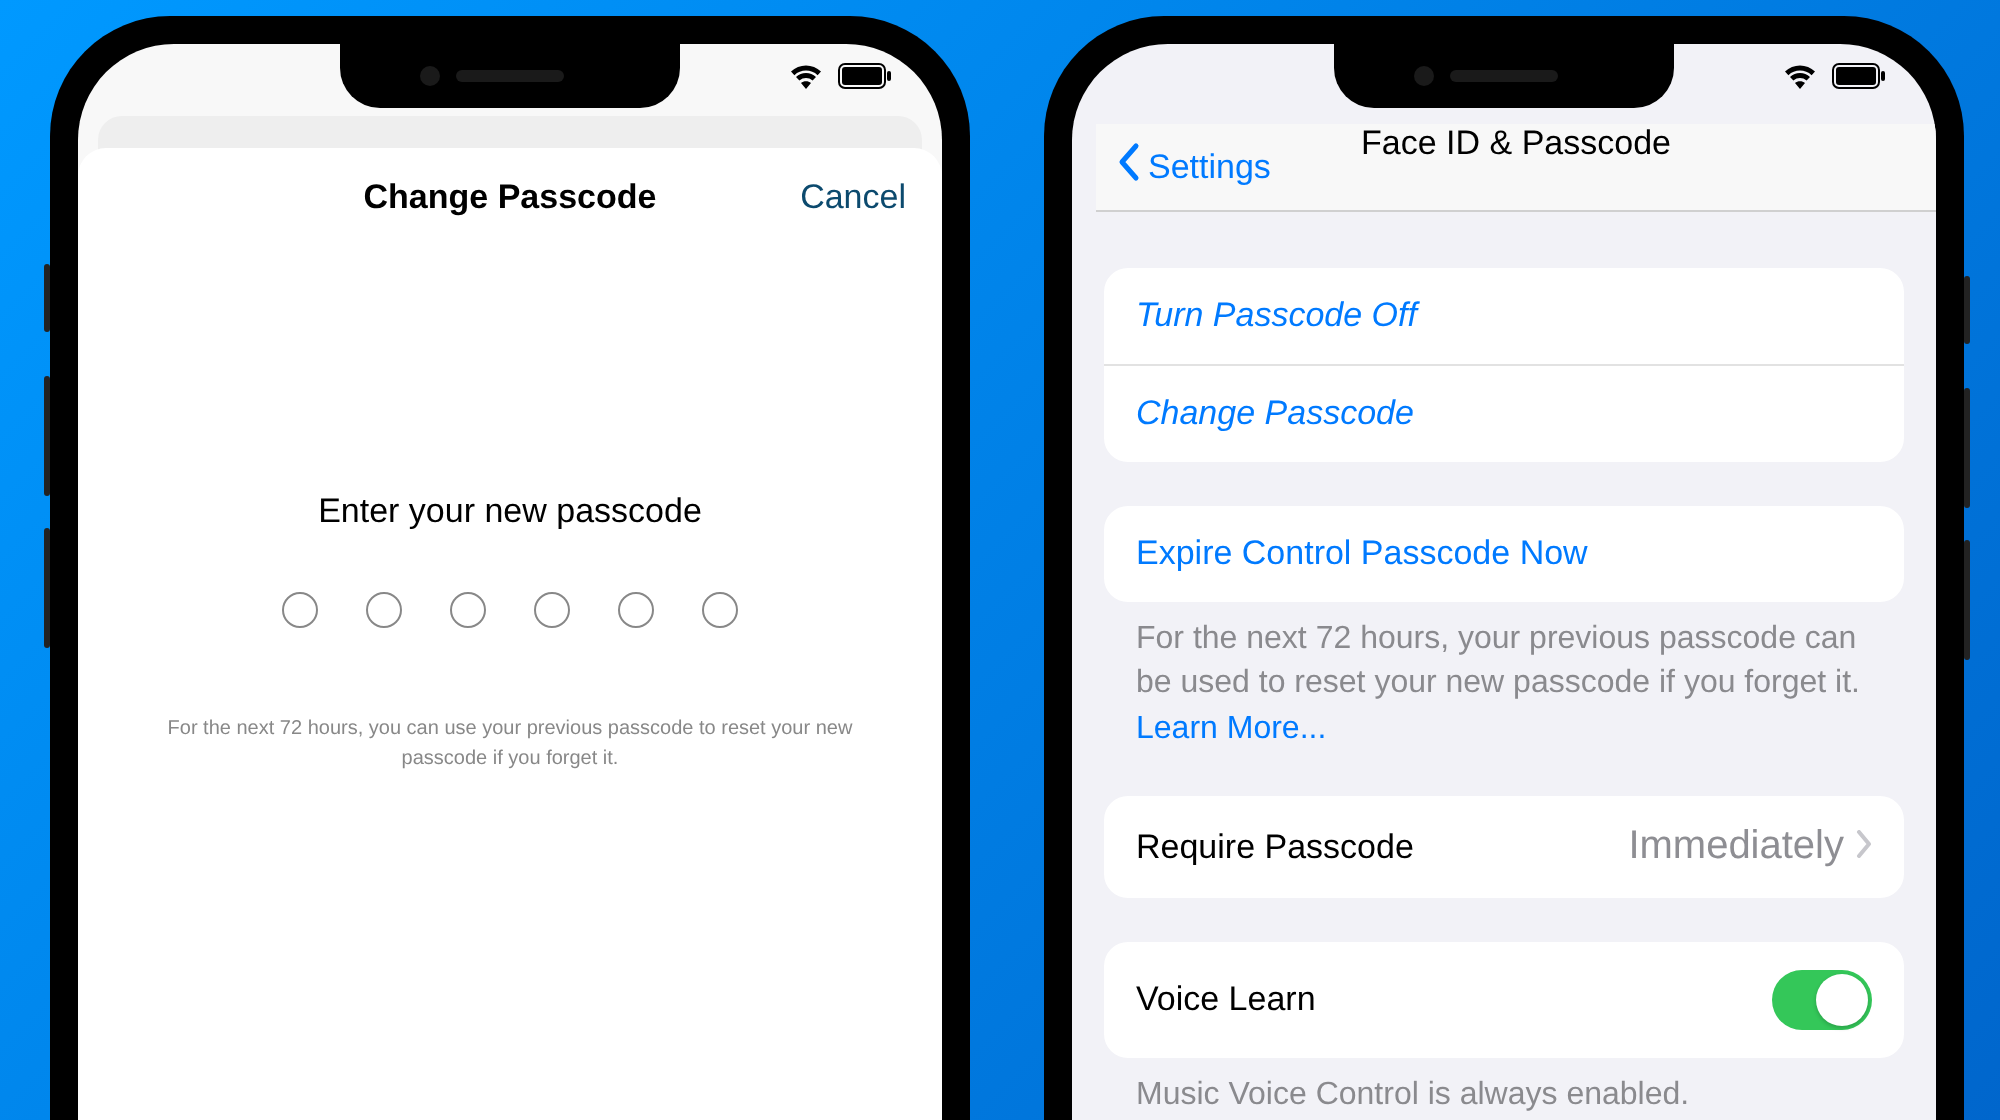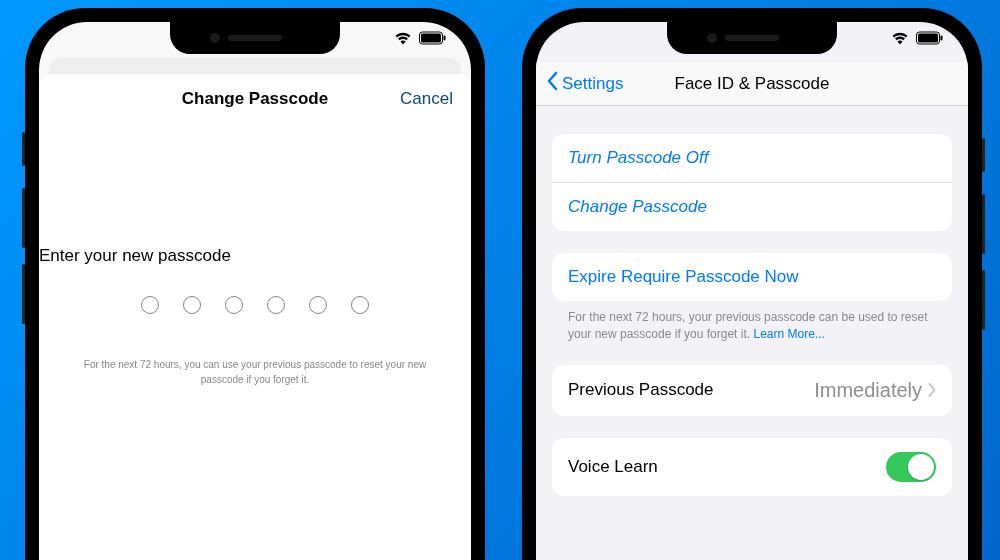--- a/index.html
+++ b/index.html
@@ -100,20 +100,21 @@
     position: relative;
   }
   .sheet-title { font-size: 17px; font-weight: 600; color: #000; }
   .sheet-cancel {
     position: absolute;
     right: 18px;
     font-size: 17px;
     color: #0c4a6e;
   }
   .enter-prompt {
+    text-align: center;
     margin-top: 122px;
     font-size: 17px;
     color: #000;
   }
   .passcode-dots {
     display: flex;
     justify-content: center;
     gap: 24px;
     margin-top: 30px;
   }
@@ -126,24 +127,23 @@
     text-align: center;
     margin-top: 44px;
     font-size: 10px;
     color: #888;
     padding: 0 40px;
     line-height: 1.45;
   }
   
   .nav-bar {
     position: absolute;
-    top: 40px; left: 0; right: 0;
+    top: 40px; left: 12px; right: 0;
     height: 44px;
     display: flex;
-    align-items: center;
     background: #f8f8f8;
     border-bottom: 0.5px solid #d0d0d0;
   }
   .nav-back {
     display: flex;
     align-items: center;
     color: #007aff;
     font-size: 17px;
     padding-left: 10px;
     gap: 4px;
@@ -176,21 +176,21 @@
     display: flex;
     align-items: center;
     justify-content: space-between;
   }
   .cell + .cell { border-top: 0.5px solid #e2e2e2; }
   .cell.link { color: #007aff; }
   .cell.black { color: #000; }
   .cell .value { color: #8e8e93; font-size: 20px; display: flex; align-items: center; gap: 6px; }
   .chevron-right svg { width: 8px; height: 14px; }
   .footer {
-    font-size: 12px;
+    font-size: 16px;
     color: #8a8a8e;
     padding: 8px 16px 0;
     line-height: 1.4;
   }
   .footer .learn { color: #007aff; }
   .section-header {
     font-size: 13px;
     color: #8a8a8e;
     padding: 24px 16px 0;
     text-transform: uppercase;
@@ -290,44 +290,47 @@
         <div class="cell link">
           <span>Turn Passcode Off</span>
         </div>
         <div class="cell link">
           <span>Change Passcode</span>
         </div>
       </div>
 
       <div class="group">
         <div class="cell link">
-          <span>Expire Require Passcode Now</span>
+          <span>Expire Control Passcode Now</span>
         </div>
       </div>
       <div class="footer">
         <span>For the next 72 hours, your previous passcode can be used to reset your new passcode if you forget it.</span>
         <span class="learn">Learn More...</span>
       </div>
 
       <div class="group">
         <div class="cell black">
-          <span>Previous Passcode</span>
+          <span>Require Passcode</span>
           <span class="value">
             <span>Immediately</span>
             <span class="chevron-right">
               <svg viewBox="0 0 8 14">
                   <path d="M1.5 1 L6.5 7 L1.5 13" fill="none" stroke="#c7c7cc" stroke-width="2" stroke-linecap="round" stroke-linejoin="round"></path>
                 </svg>
             </span>
           </span>
         </div>
       </div>
 
       <div class="group">
         <div class="cell black">
           <span>Voice Learn</span>
           <div class="toggle"></div>
         </div>
       </div>
+      <div class="footer">
+        <span>Music Voice Control is always enabled.</span>
+      </div>
 
     </div>
   </div>
 </div>
 
 </body></html>

